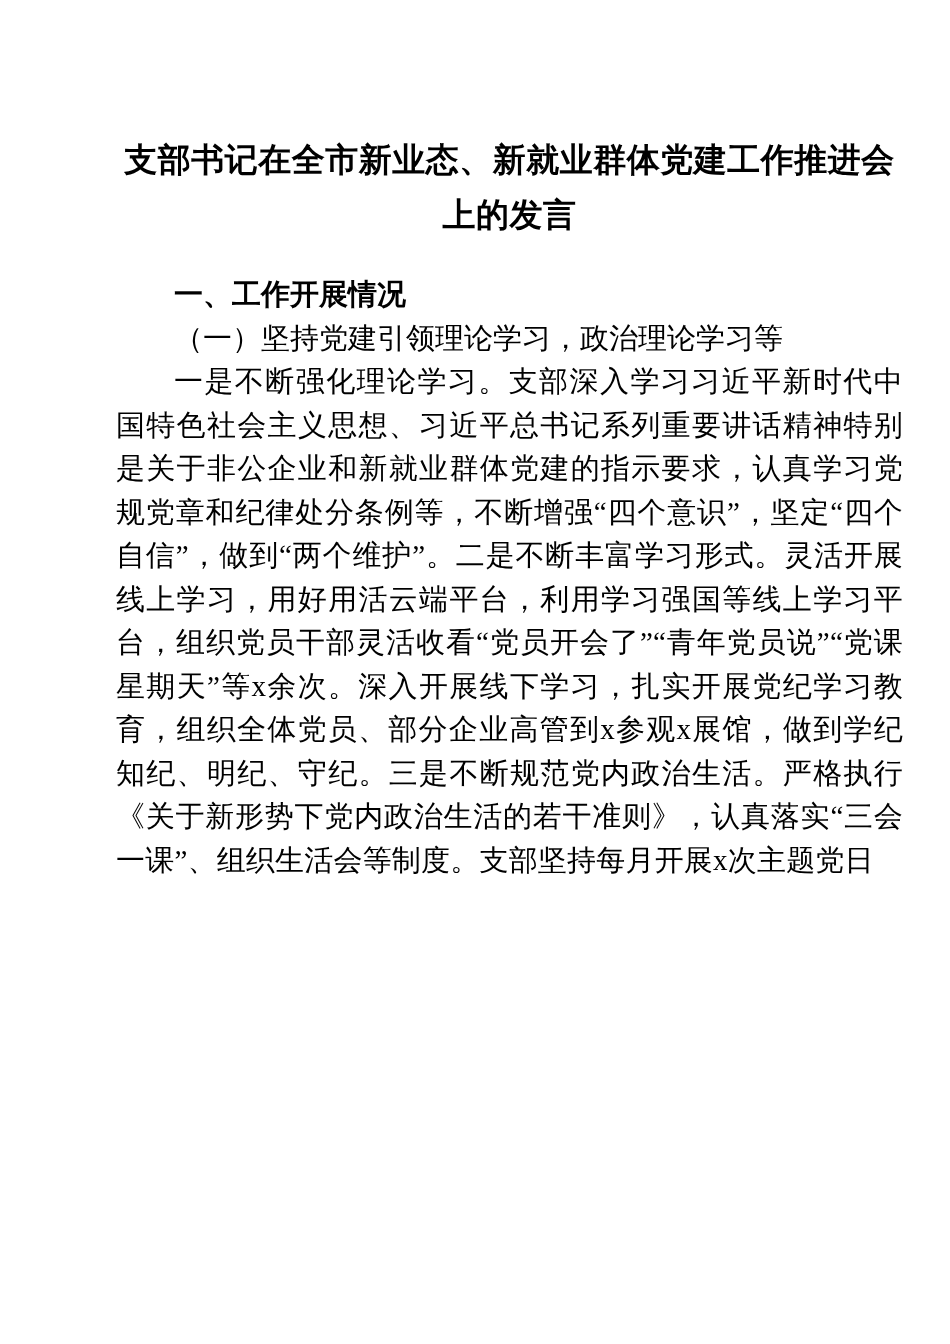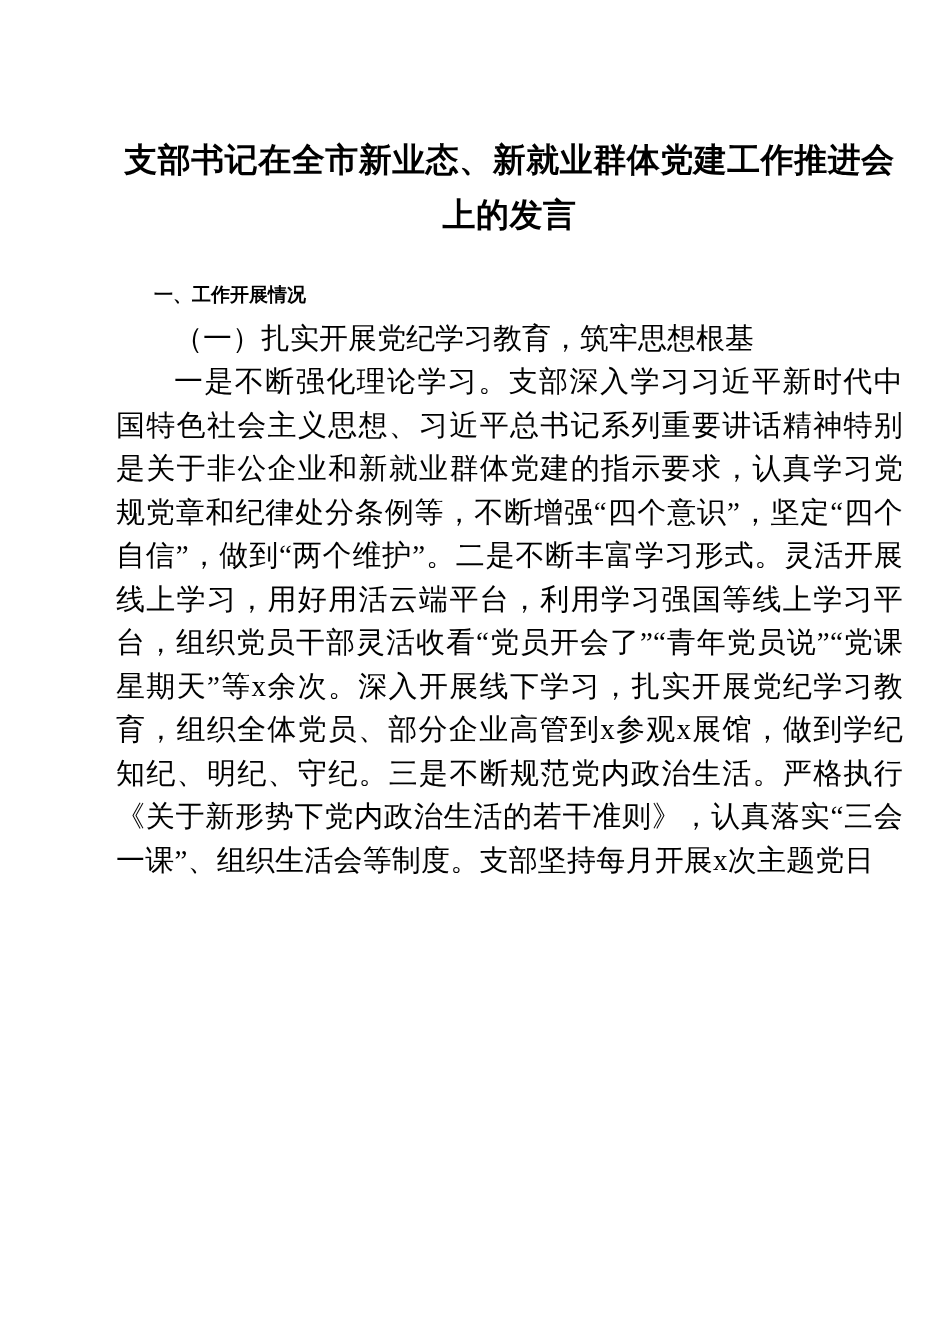--- a/index.html
+++ b/index.html
@@ -32,21 +32,21 @@
     font-size: 29px;
     line-height: 43.5px;
     text-align: justify;
     text-justify: inter-ideograph;
     text-indent: 2em;
     font-weight: normal;
     letter-spacing: 0.2px;
   }
   .h-sans {
     margin: 0;
-    font-size: 19px;
+    font-size: 29px;
     line-height: 43.5px;
     font-weight: bold;
     text-indent: 2em;
     font-family: "Liberation Sans", "DejaVu Sans", sans-serif;
   }
   .h-kai {
     margin: 0;
     font-size: 29px;
     line-height: 43.5px;
     font-weight: normal;
@@ -56,16 +56,16 @@
 </style>
 </head>
 <body>
 
 <div class="page">
   <h1 class="title">支部书记在全市新业态、新就业群体党建工作推进会上的发言</h1>
 
 
   <h2 class="h-sans">一、工作开展情况</h2>
 
-  <h3 class="h-kai">（一）扎实开展党纪学习教育，筑牢思想根基</h3>
+  <h3 class="h-kai">（一）坚持党建引领理论学习，政治理论学习等</h3>
 
   <p class="body-para">一是不断强化理论学习。支部深入学习习近平新时代中国特色社会主义思想、习近平总书记系列重要讲话精神特别是关于非公企业和新就业群体党建的指示要求，认真学习党规党章和纪律处分条例等，不断增强“四个意识”，坚定“四个自信”，做到“两个维护”。二是不断丰富学习形式。灵活开展线上学习，用好用活云端平台，利用学习强国等线上学习平台，组织党员干部灵活收看“党员开会了”“青年党员说”“党课星期天”等x余次。深入开展线下学习，扎实开展党纪学习教育，组织全体党员、部分企业高管到x参观x展馆，做到学纪知纪、明纪、守纪。三是不断规范党内政治生活。严格执行《关于新形势下党内政治生活的若干准则》，认真落实“三会一课”、组织生活会等制度。支部坚持每月开展x次主题党日</p>
 </div>
 
 </body></html>

